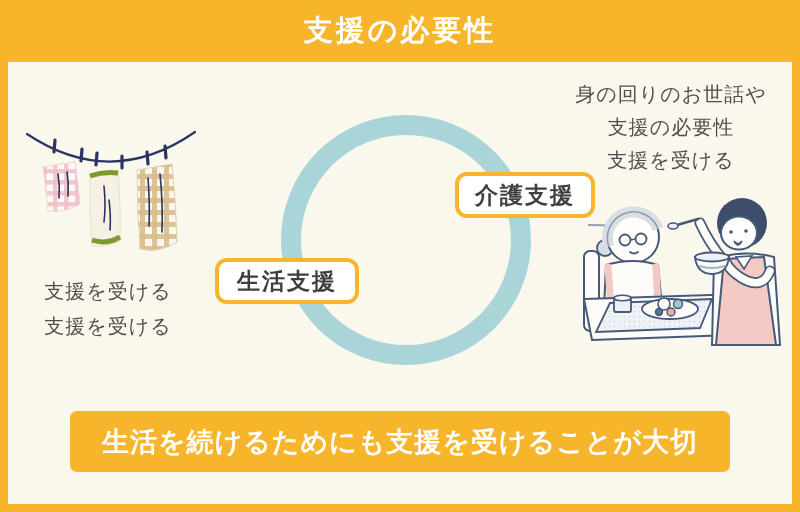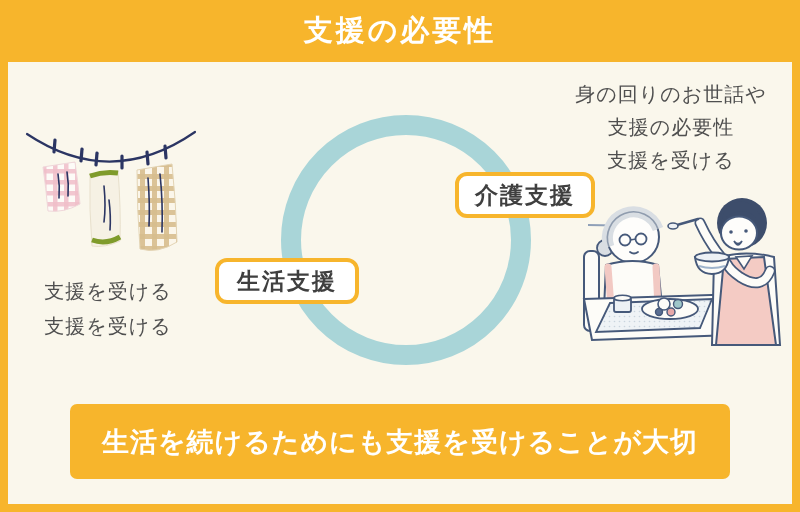--- a/index.html
+++ b/index.html
@@ -31,21 +31,21 @@
   .caption{
     position:absolute;color:#4F4F4F;font-size:20px;font-weight:500;
     text-align:center;line-height:35px;z-index:2;letter-spacing:1px;
   }
   .caption-left{left:2px;top:212px;width:196px;}
   .caption-right{left:535px;top:16px;width:256px;line-height:33px;}
   .illus{position:absolute;z-index:1;}
   .illus-laundry{left:12px;top:52px;}
   .illus-care{left:570px;top:123px;}
   .footer-banner{
-    position:absolute;left:62px;top:342px;width:660px;height:75px;
+    position:absolute;left:62px;top:349px;width:660px;height:61px;
     background:#F7B52C;border-radius:7px;
     display:flex;align-items:center;justify-content:center;z-index:4;
   }
   .footer-banner span{
     color:#fff;font-size:27px;font-weight:800;letter-spacing:1px;white-space:nowrap;
   }
 </style>
 </head>
 <body>
 

